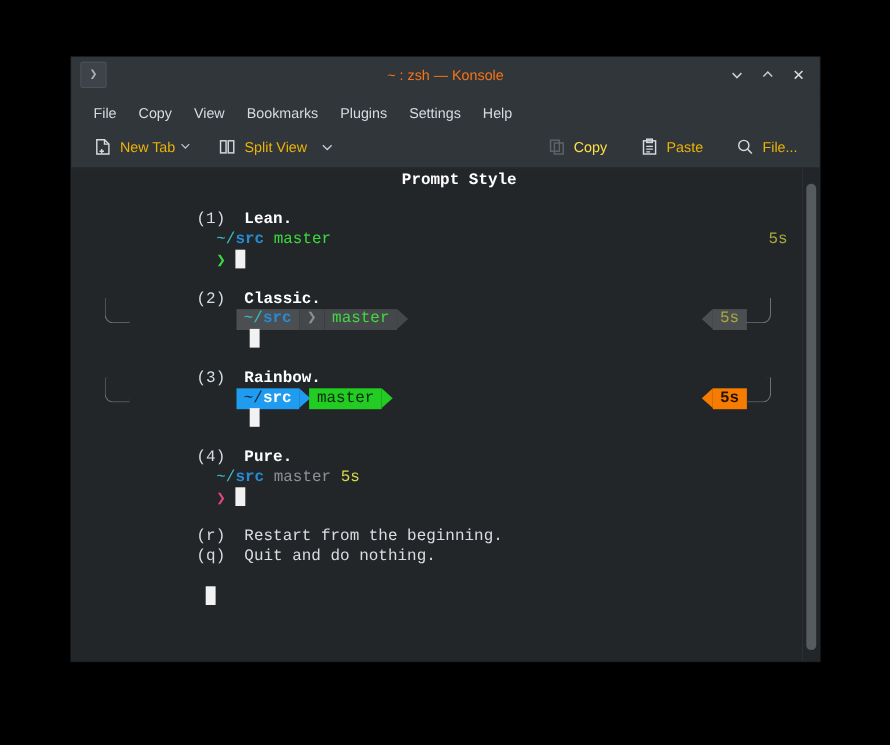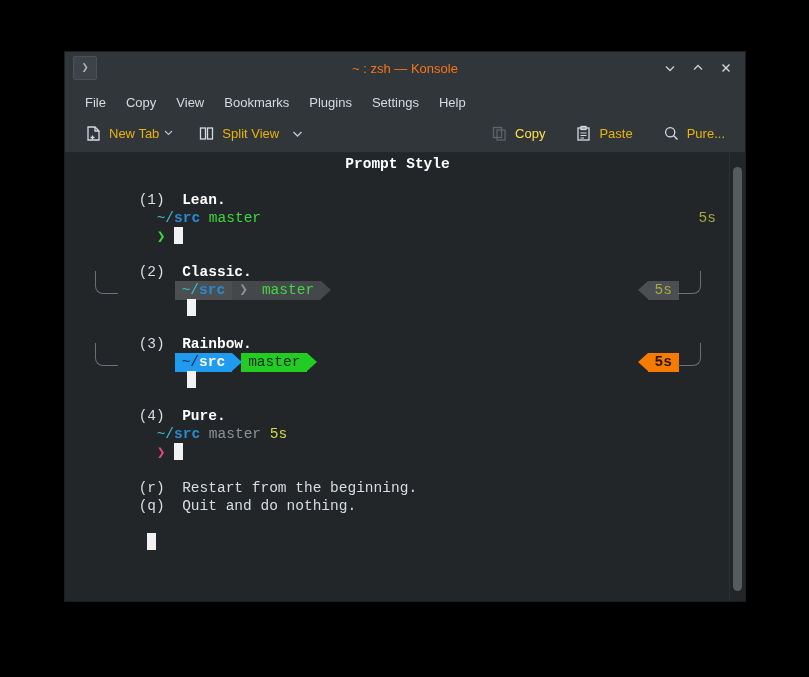--- a/index.html
+++ b/index.html
@@ -151,21 +151,21 @@
   .scrollbar-thumb {
     position: absolute;
     left: 3px;
     top: 14px;
     width: 9px;
     height: 424px;
     background: #565b60;
     border-radius: 5px;
   }
 
-  .row { position: absolute; white-space: pre; }
+  .row { position: absolute; white-space: pre; padding-left: 40px; }
 
   .hdr {
     left: 0; right: 15px;
     text-align: center;
     color: #ffffff;
     font-weight: bold;
   }
 
   .opt-num  { color: #d8dde2; }
   .opt-name { color: #ffffff; font-weight: bold; }
@@ -333,21 +333,21 @@
 
     <div class="tb-gap"></div>
 
     <div class="tb-btn">
       <span class="tb-icon">
         <svg width="17" height="17" viewBox="0 0 17 17">
           <circle cx="7.2" cy="7.2" r="4.6" fill="none" stroke="#d6dbe0" stroke-width="1.3"></circle>
           <path d="M10.7 10.7 L14.5 14.5" stroke="#d6dbe0" stroke-width="1.4"></path>
         </svg>
       </span>
-      <span>Pure...</span>
+      <span>File...</span>
     </div>
   </div>
 
   <div class="terminal">
     <div class="term-inner">
 
       <div class="row hdr" style="top:2px;">Prompt Style</div>
 
       <div class="row" style="left:4px; top:20px;">
         <span class="opt-num">(1)</span><span class="opt-num">&nbsp;&nbsp;</span><span class="opt-name">Lean.</span>

